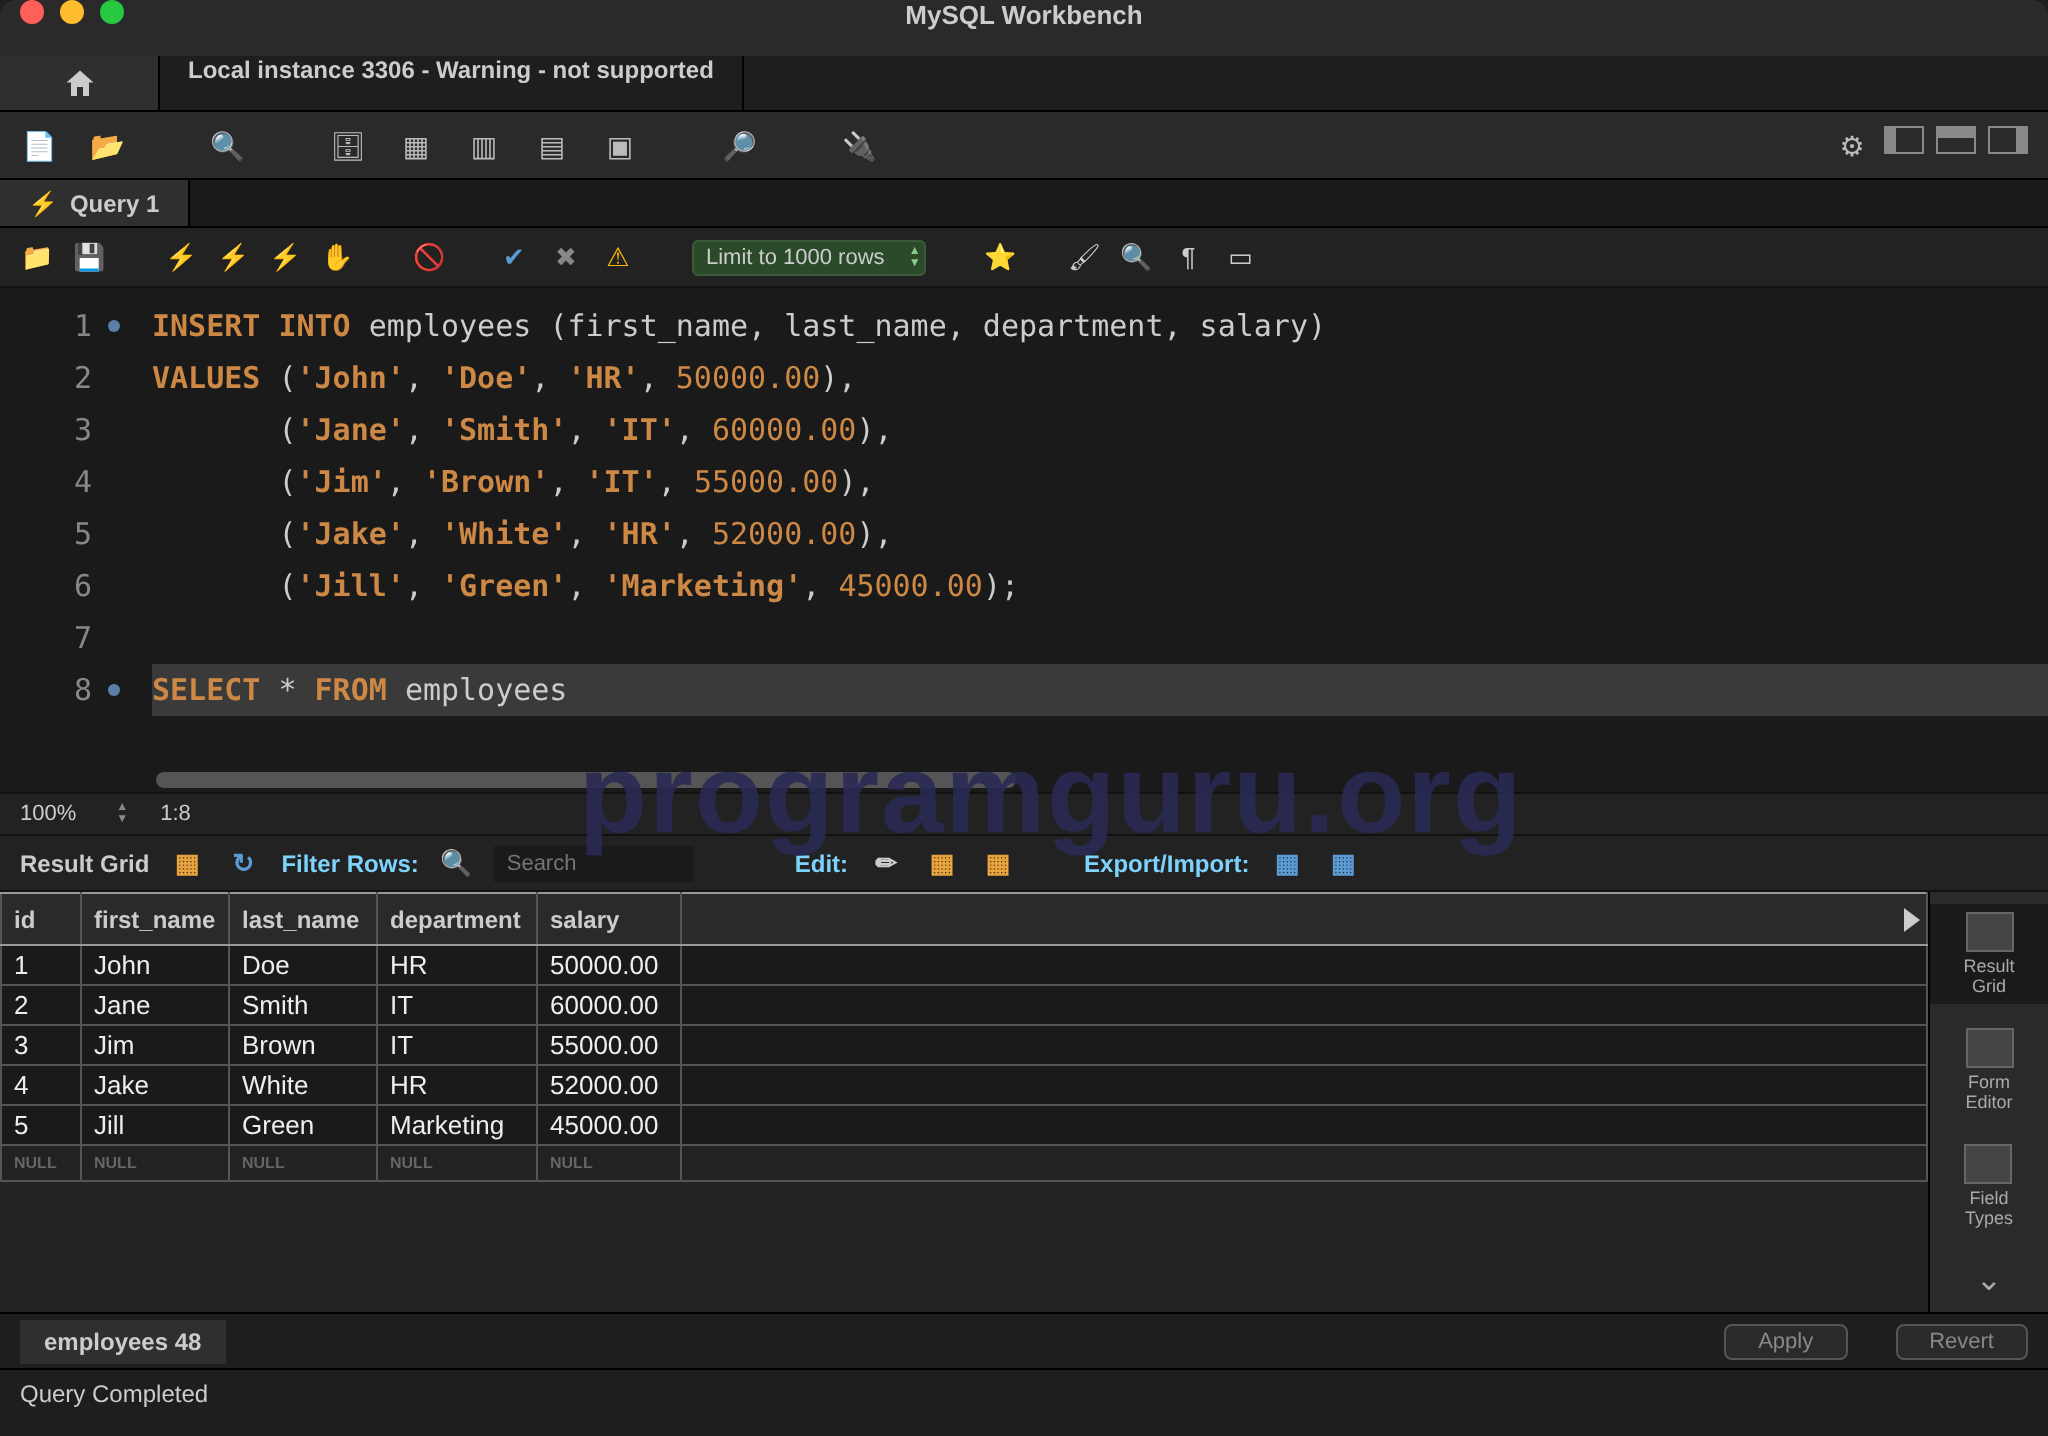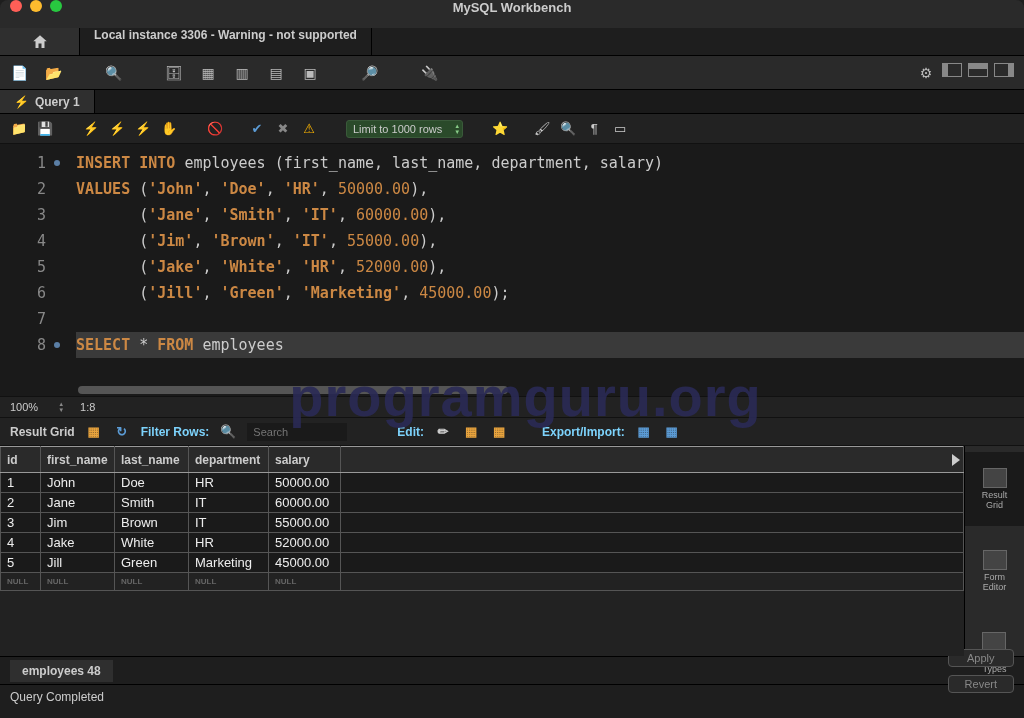--- a/index.html
+++ b/index.html
@@ -295,21 +295,21 @@
     border-left: 1px solid #000;
   }
   .side-item {
     display: flex;
     flex-direction: column;
     align-items: center;
     gap: 2px;
     font-size: 9px;
     color: #aaa;
     cursor: pointer;
-    padding: 16px 0;
+    padding: 4px 0;
   }
   .side-item.active { background: #1a1a1a; width: 100%; }
   .side-icon { width: 24px; height: 20px; background: #444; border: 1px solid #666; }
   .arrow-tri {
     position: absolute;
     right: 62px;
     top: 8px;
     width: 0; height: 0;
     border-top: 6px solid transparent;
     border-bottom: 6px solid transparent;
@@ -325,22 +325,21 @@
     font-size: 12px;
   }
   .bt-tab {
     background: #2f2f2f;
     padding: 4px 12px;
     font-weight: 600;
   }
   .bt-right {
     margin-left: auto;
     display: flex;
-    gap: 8px;
-    flex-direction: column;
+    gap: 24px;
   }
   .btn {
     background: #2a2a2a;
     border: 1px solid #555;
     color: #888;
     padding: 2px 16px;
     font-size: 11px;
     border-radius: 4px;
     cursor: pointer;
   }

